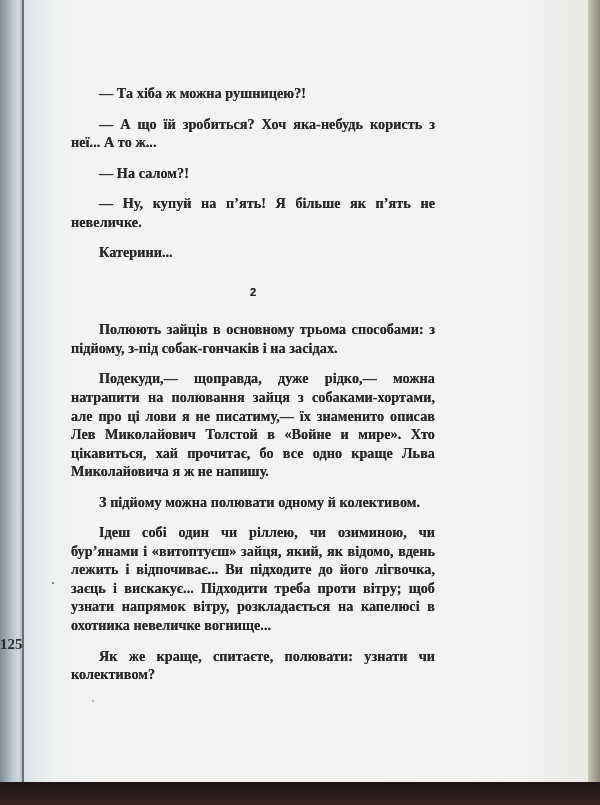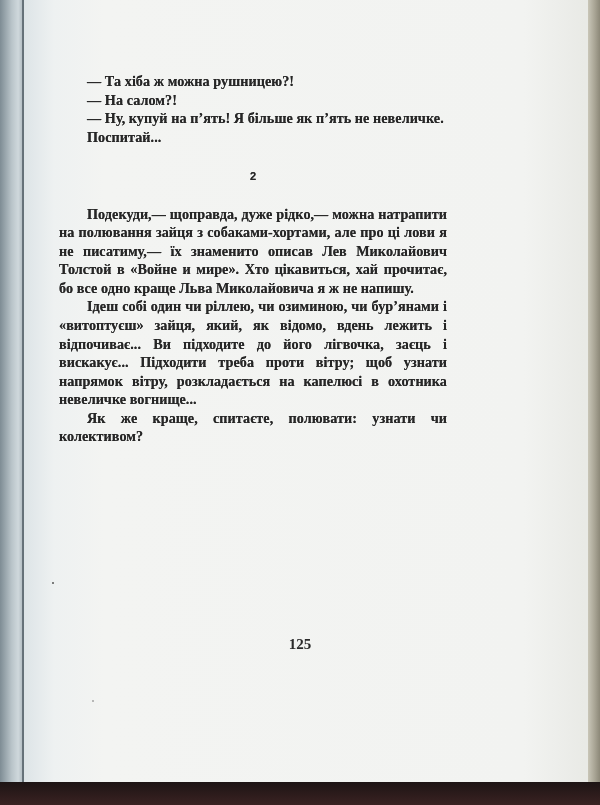--- a/index.html
+++ b/index.html
@@ -28,49 +28,52 @@
     position: absolute; left: 588px; top: 0; width: 12px; height: 782px;
     background: linear-gradient(90deg, #c9c6b8, #a6a292 60%, #8c8878);
   }
   .text {
     position: absolute; left: 59px; top: 72px; width: 388px;
     font-size: 14.2px; line-height: 18.55px; color: #262626;
     text-align: justify; font-weight: bold;
     letter-spacing: 0.05px;
     text-shadow: 0 0 0.4px #555;
   }
-  .text p { margin: 0; text-indent: 28px; }
+  .text p { margin: 12px; text-indent: 28px; }
   .section-num {
     text-align: center; text-indent: 0 !important;
     font-family: "Liberation Sans", "DejaVu Sans", sans-serif;
     font-size: 11px; font-weight: bold; margin: 21px 0 19px 0 !important;
   }
   .page-num {
-    position: absolute; left: 0; width: 600px; top: 636px; text-align: center;
+    position: absolute; left: 0; width: 600px; top: 636px; 
     font-size: 15px; font-weight: bold; color: #2a2a2a;
     font-family: "Liberation Serif", "DejaVu Serif", serif;
   }
   .dot { position: absolute; width: 2px; height: 2px; border-radius: 1px; background: #555; }
 </style>
 </head>
 <body>
 
 <div class="gutter"></div>
 <div class="page"></div>
 <div class="gutter-line"></div>
 <div class="right-edge"></div>
 <div class="scan-bottom"></div>
 
 <div class="text">
   <p>— Та хіба ж можна рушницею?!</p>
+  <p>— А що їй зробиться? Хоч яка-небудь користь з неї... А то ж...</p>
   <p>— На салом?!</p>
   <p>— Ну, купуй на п’ять! Я більше як п’ять не невеличке.</p>
-  <p>Поспитай...</p>
+  <p>Катерини...</p>
   <p class="section-num">2</p>
+  <p>Полюють зайців в основному трьома способами: з підйому, з-під собак-гончаків і на засідах.</p>
   <p>Подекуди,— щоправда, дуже рідко,— можна натрапити на полювання зайця з собаками-хортами, але про ці лови я не писатиму,— їх знаменито описав Лев Миколайович Толстой в «Войне и мире». Хто цікавиться, хай прочитає, бо все одно краще Льва Миколайовича я ж не напишу.</p>
+  <p>З підйому можна полювати одному й колективом.</p>
   <p>Ідеш собі один чи ріллею, чи озиминою, чи бур’янами і «витоптуєш» зайця, який, як відомо, вдень лежить і відпочиває... Ви підходите до його лігвочка, заєць і вискакує... Підходити треба проти вітру; щоб узнати напрямок вітру, розкладається на капелюсі в охотника невеличке вогнище...</p>
   <p>Як же краще, спитаєте, полювати: узнати чи колективом?</p>
 </div>
 
 <div class="page-num">125</div>
 
 <div class="dot" style="left:52px; top:582px;"></div>
 <div class="dot" style="left:92px; top:700px; opacity:.5"></div>
 
 </body></html>

